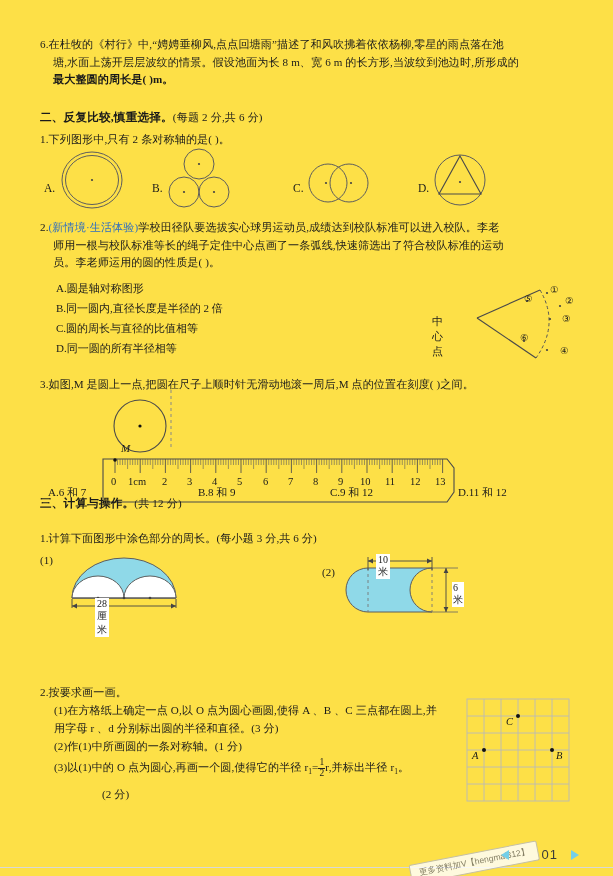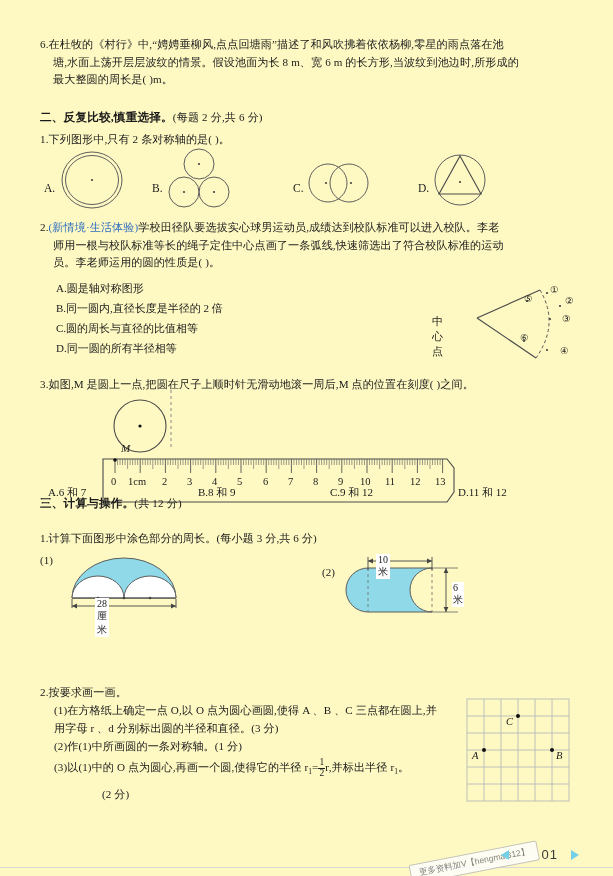--- a/index.html
+++ b/index.html
@@ -1,21 +1,21 @@
 <!DOCTYPE html>
 <html><head>
 <meta charset="utf-8">
 <style>
   html,body{margin:0;padding:0;background:#fff;}
   body{
     width:613px;height:876px;position:relative;overflow:hidden;
     font-family:"Liberation Serif","DejaVu Serif",serif;
     color:#1a1a1a;
   }
-  .page{position:absolute;inset:0;background:#fef9c3;}
+  .page{position:absolute;inset:0;background:#fde047;}
 
   
   .q{position:absolute;font-size:11.1px;line-height:17.6px;letter-spacing:.1px;}
   .sec-head{position:absolute;font-size:11.6px;font-weight:bold;letter-spacing:.2px;font-family:Liberation Serif, serif;}
   .sec-head .pts{font-weight:normal;font-size:11px;}
   .ital{font-style:italic;font-family:"Liberation Serif",serif;}
   .blue{color:#2f6fc0;}
   .opt{position:absolute;font-size:11px;line-height:17px;}
   .lbl{position:absolute;font-size:11px;}
   .tiny{position:absolute;font-size:9px;}
@@ -65,21 +65,21 @@
   sub{font-size:7.5px;}
 </style>
 </head>
 <body>
 
 <div class="page">
 
   <div class="q" style="left:40px;top:36px;width:540px;">
     <span class="indent">6.在杜牧的《村行》中,“娉娉垂柳风,点点回塘雨”描述了和风吹拂着依依杨柳,零星的雨点落在池</span>
     <span class="indent" style="padding-left:13px;">塘,水面上荡开层层波纹的情景。假设池面为长 8 m、宽 6 m 的长方形,当波纹到池边时,所形成的</span>
-    <span class="indent" style="padding-left:13px;">最大整圆的周长是(          )m。</span>
+    <span class="indent" style="padding-left:13px;font-weight:bold;">最大整圆的周长是(          )m。</span>
   </div>
 
   <div class="sec-head" style="left:40px;top:110px;">
     <span>二、反复比较,慎重选择。</span><span class="pts">(每题 2 分,共 6 分)</span>
   </div>
 
   <div class="q" style="left:40px;top:131px;">1.下列图形中,只有 2 条对称轴的是(         )。</div>
 
   <div class="figrow">
 

